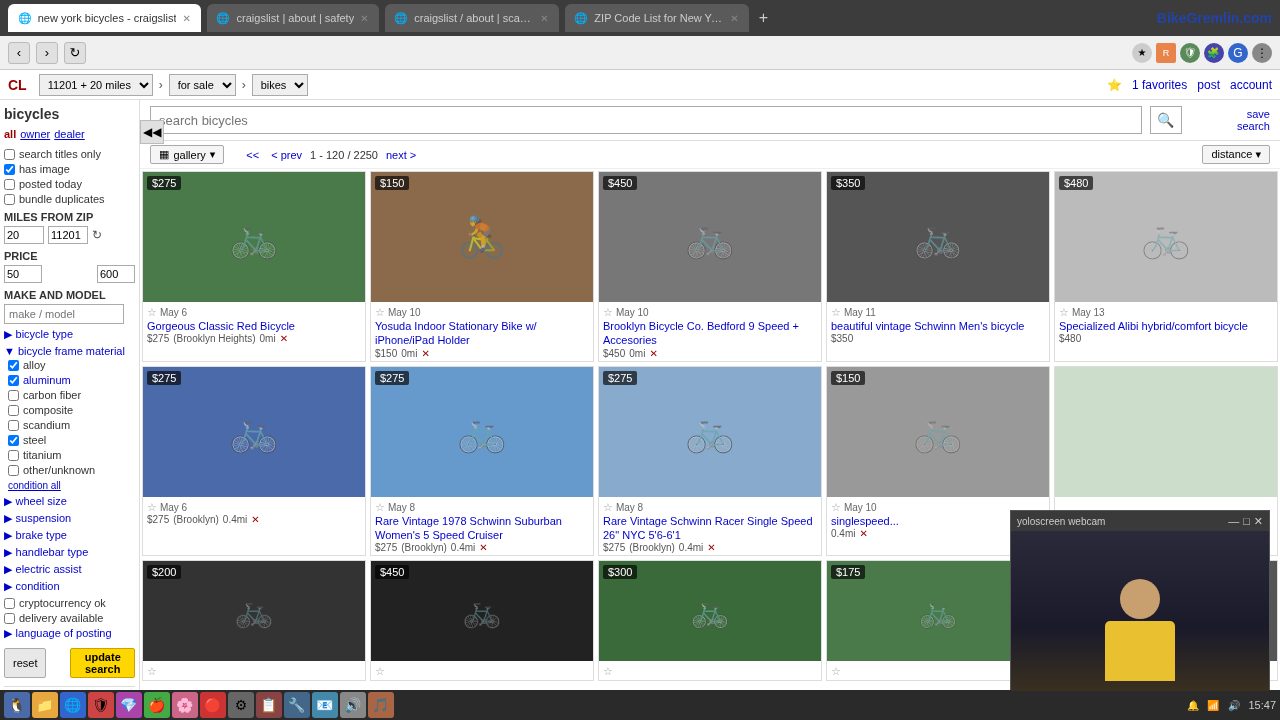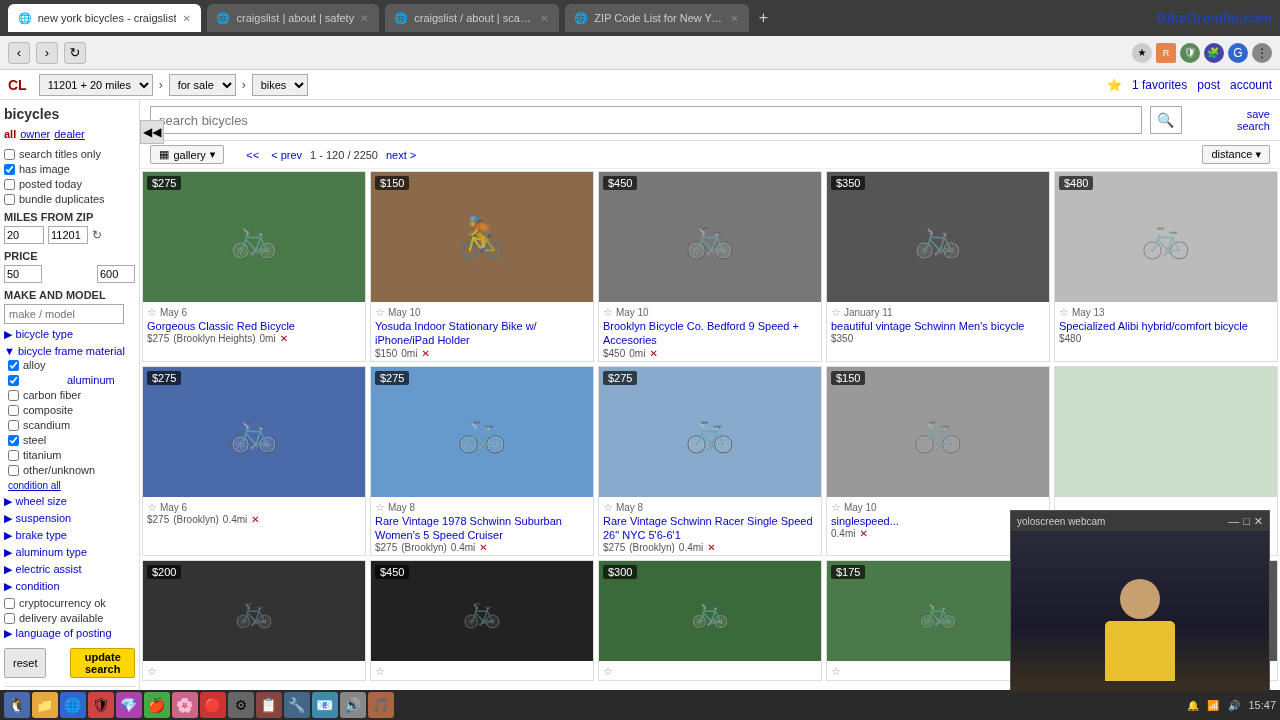--- a/index.html
+++ b/index.html
@@ -214,21 +214,21 @@
         <span>▼</span>
         <span>bicycle frame material</span>
       </a>
       <div class="filter-indent">
         <div class="checkbox-row">
           <input type="checkbox" checked="" style="">
           <label>alloy</label>
         </div>
         <div class="checkbox-row">
           <input type="checkbox" checked="" style="">
-          <label style="color:#00c;margin-left:44px;">aluminum</label>
+          <label style="color:#00c;">aluminum</label>
         </div>
         <div class="checkbox-row">
           <input type="checkbox" style="">
           <label>carbon fiber</label>
         </div>
         <div class="checkbox-row">
           <input type="checkbox" style="">
           <label>composite</label>
         </div>
         <div class="checkbox-row">
@@ -265,21 +265,21 @@
     </div>
     <div class="filter-section">
       <a class="collapse-link">
         <span>▶</span>
         <span>brake type</span>
       </a>
     </div>
     <div class="filter-section">
       <a class="collapse-link">
         <span>▶</span>
-        <span>aluminum type</span>
+        <span>handlebar type</span>
       </a>
     </div>
     <div class="filter-section">
       <a class="collapse-link">
         <span>▶</span>
         <span>electric assist</span>
       </a>
     </div>
     <div class="filter-section">
       <a class="collapse-link">
@@ -412,21 +412,21 @@
       </div>
 
       <div class="listing-item">
         <div class="listing-img-placeholder" style="background:#555;">
           <span style="font-size:40px;opacity:0.6;">🚲</span>
         </div>
         <div class="listing-price">$350</div>
         <div class="listing-info">
           <div style="display:flex;align-items:center;gap:3px;">
             <span class="heart-icon">☆</span>
-            <span style="font-size:10px;color:#666;">January 11</span>
+            <span style="font-size:10px;color:#666;">May 11</span>
           </div>
           <div class="listing-title">beautiful vintage Schwinn Men's bicycle</div>
           <div class="listing-meta">
             <span>$350</span>
           </div>
         </div>
       </div>
 
       <div class="listing-item">
         <div class="listing-img-placeholder" style="background:#bbb;">

